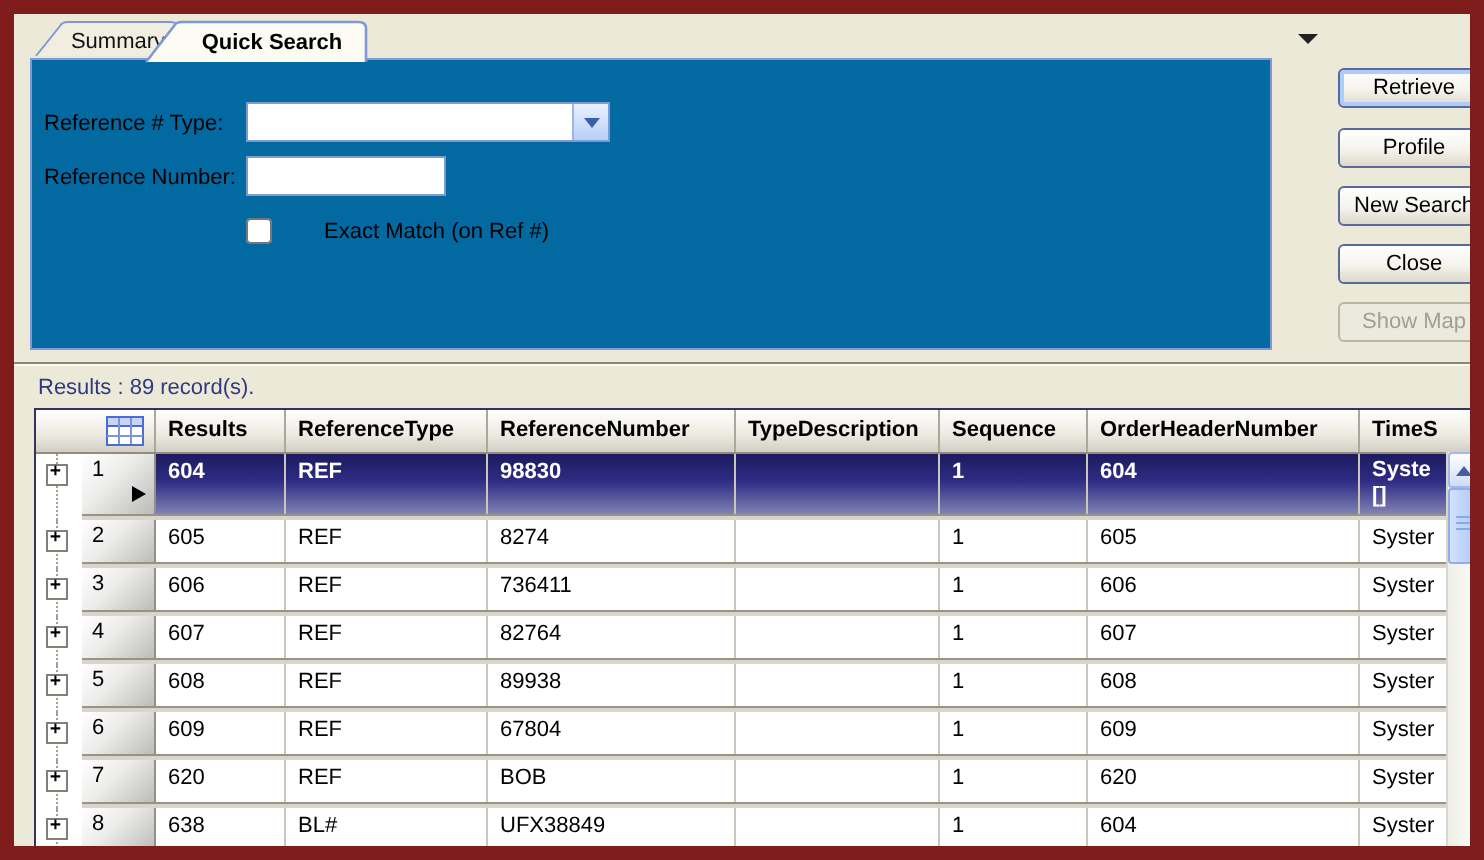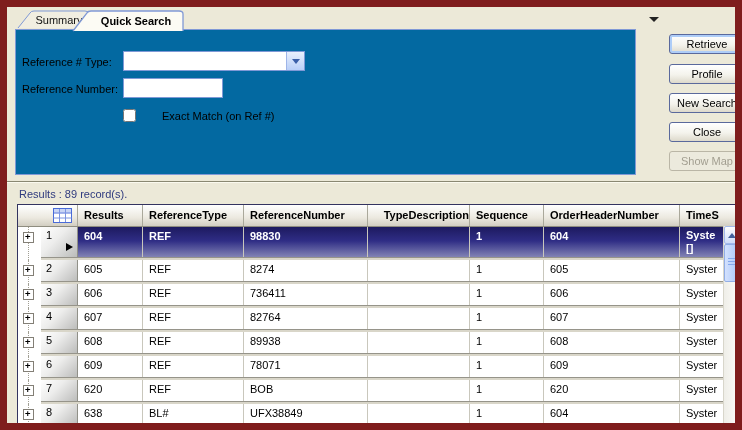--- a/index.html
+++ b/index.html
@@ -58,21 +58,21 @@
         box-sizing:border-box;}
   .cexp{width:23px;border-right:none;background:#fff;position:relative;padding:0;}
   .cexp::before{content:"";position:absolute;left:10px;top:0;bottom:0;border-left:1px dotted #a19f93;}
   .pbox{position:absolute;left:5px;top:5px;width:9px;height:9px;border:1px solid #837f76;
         background:#fff;z-index:1;}
   .pbox::before{content:"+";position:absolute;left:1px;top:-2px;font:bold 9px/11px "DejaVu Sans Mono",monospace;color:#000;}
   .crow{width:37px;background:linear-gradient(135deg,#ffffff 0%,#ededec 40%,#b7b8b6 100%);
         border-right:1px solid #909088;position:relative;padding:2px 0 0 5px;color:#000;font-weight:normal;}
   .arrow{position:absolute;right:4px;bottom:9px;width:0;height:0;border-left:7px solid #000;
         border-top:4px solid transparent;border-bottom:4px solid transparent;}
-  .c0{width:65px;} .c1{width:101px;} .c2{width:124px;} .c3{width:102px;text-align:right;} .c4{width:74px;}
+  .c0{width:65px;} .c1{width:101px;} .c2{width:124px;} .c3{width:102px;} .c4{width:74px;}
   .c5{width:136px;} .c6{flex:1;border-right:none;}
   .sel .c6{padding-top:2px;line-height:13px;}
   .sel .c6 span{display:block;}
 
   
   .sbar{position:absolute;top:21px;right:1px;width:16px;bottom:0;
         background:linear-gradient(90deg,#efeee8,#fdfdfb);border-left:1px solid #d8d6cb;z-index:5;}
   .sbtn{position:absolute;top:0;left:0;width:14px;height:16px;border:1px solid #a3b8ea;border-radius:2px;
         background:linear-gradient(180deg,#fefefe,#cfdcf9);display:flex;align-items:center;justify-content:center;}
   .chev-up{width:0;height:0;border-left:4px solid transparent;border-right:4px solid transparent;
@@ -221,21 +221,21 @@
         <div class="cell c6">Syster</div>
       </div>
 
       <div class="row">
         <div class="cell cexp">
             <span class="pbox"></span>
           </div>
         <div class="cell crow"><span>6</span></div>
         <div class="cell c0">609</div>
         <div class="cell c1">REF</div>
-        <div class="cell c2">78071</div>
+        <div class="cell c2">67804</div>
         <div class="cell c3"></div>
         <div class="cell c4">1</div>
         <div class="cell c5">609</div>
         <div class="cell c6">Syster</div>
       </div>
 
       <div class="row">
         <div class="cell cexp">
             <span class="pbox"></span>
           </div>

